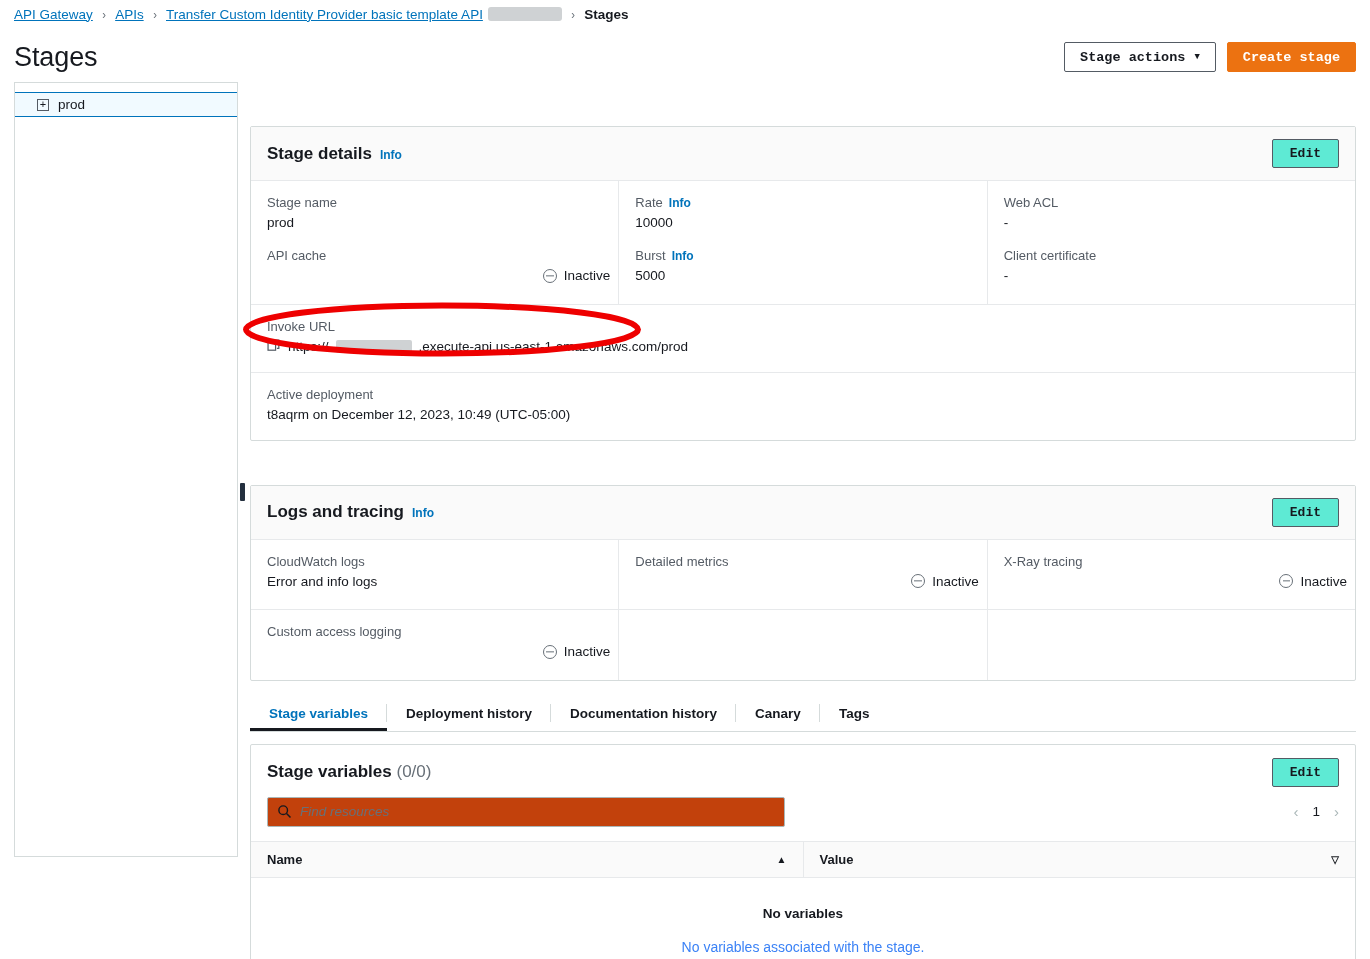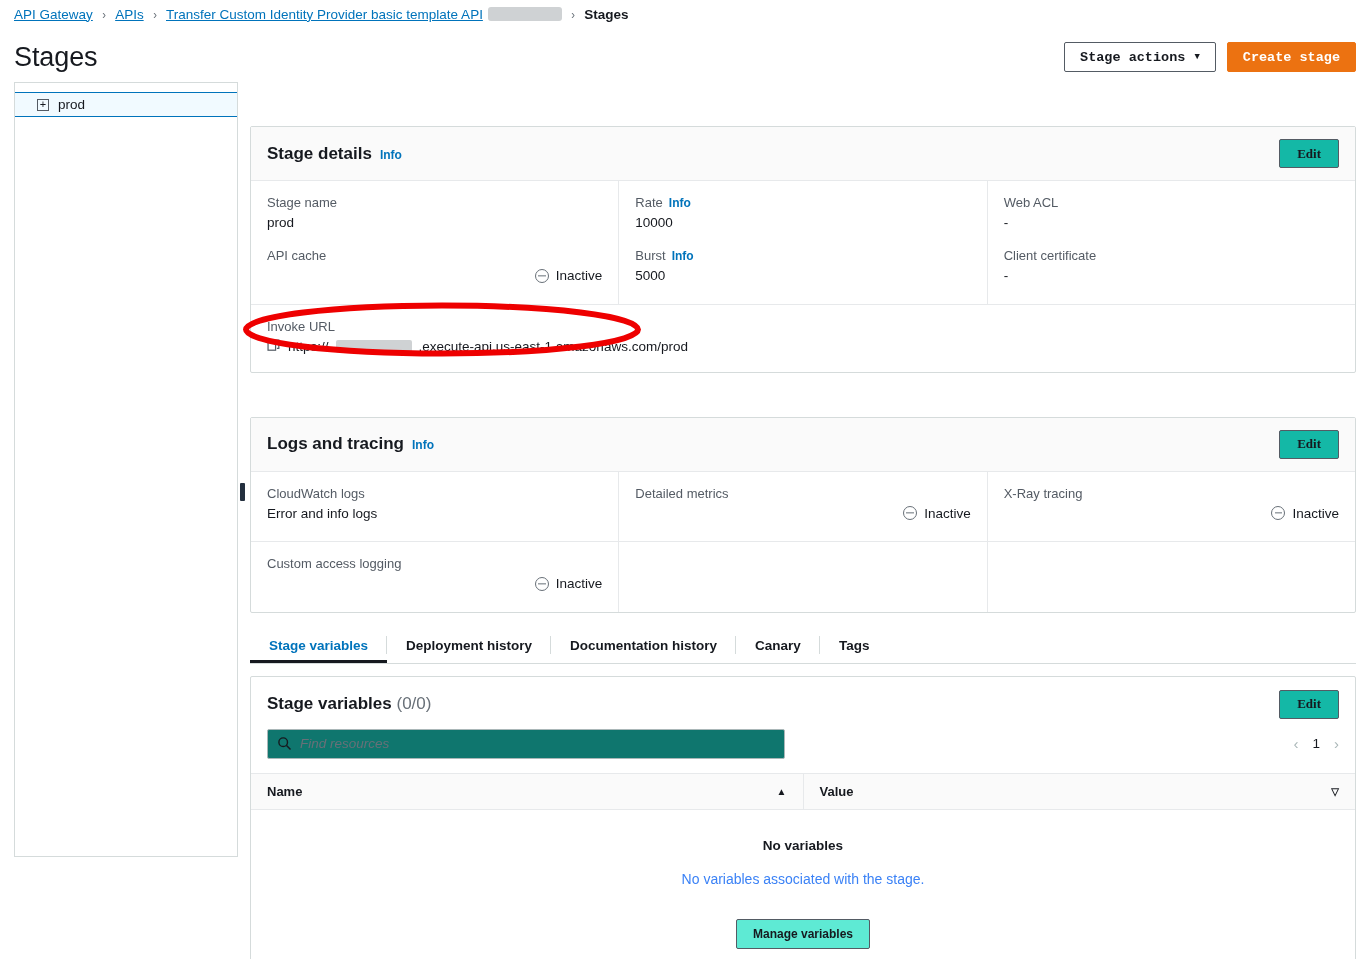--- a/index.html
+++ b/index.html
@@ -135,30 +135,30 @@
     min-height: 52px;
   }
   .panel-title {
     font-size: 17px; font-weight: 700; color: #16191f;
     display: flex; align-items: baseline; gap: 8px;
   }
   .info-link { font-size: 12px; font-weight: 700; color: #0073bb; text-decoration: none; cursor: pointer; }
   .btn-edit {
     height: 29px; padding: 0 17px;
     border: 1px solid #545b64; border-radius: 2px;
-    background: #14b8a6; color: #16191f;
+    background: #5eead4; color: #16191f;
     font-size: 13px; font-weight: 700;
-    font-family: Liberation Serif, serif;
+    font-family: Liberation Mono, monospace;
     cursor: pointer;
   }
 
   .grid3 { display: flex; }
   .grid3 .cell {
     flex: 1;
-    padding: 14px 16px 18px 16px;
+    padding: 14px 8px 18px 16px;
     border-right: 1px solid #e7e9eb;
   }
   .grid3 .cell:last-child { border-right: none; }
   .row-sep { border-top: 1px solid #e7e9eb; }
 
   .field { margin-bottom: 18px; }
   .field:last-child { margin-bottom: 0; text-align: right; }
   .field-label {
     font-size: 13px; color: #545b64; margin-bottom: 5px;
     display: flex; align-items: baseline; gap: 6px;
@@ -233,21 +233,21 @@
     flex: 0 0 518px;
     height: 30px;
   }
   .search-box input {
     width: 100%; height: 100%;
     border: 1px solid #aab7b8; border-radius: 2px;
     padding: 0 10px 0 32px;
     font-size: 13.5px;
     font-family: "Liberation Sans", sans-serif;
     color: #16191f;
-    background: #0f766e;
+    background: #c2410c;
   }
   .search-box input::placeholder { color: #687078; font-style: italic; }
   .search-ic { position: absolute; left: 10px; top: 7px; width: 15px; height: 15px; }
   .pager { display: flex; align-items: center; gap: 14px; color: #545b64; font-size: 13.5px; }
   .pager-arrow { color: #aab7b8; font-size: 15px; cursor: pointer; }
   .pager-num { color: #16191f; cursor: pointer; }
 
   table.sv { width: 100%; border-collapse: collapse; table-layout: fixed; }
   table.sv th {
     background: #fafafa;
@@ -376,20 +376,26 @@
             <span>https://</span>
               <span class="redact-url"></span>
               <span>.execute-api.us-east-1.amazonaws.com/prod</span>
           </div>
           <svg class="annot-ellipse" viewBox="0 0 404 57">
             <ellipse cx="202" cy="28.5" rx="196" ry="24" fill="none" stroke="#ee0000" stroke-width="6" stroke-linecap="round"></ellipse>
           </svg>
         </div>
       </div>
 
+      <div class="row-sep">
+        <div style="padding:14px 16px 18px 16px;">
+          <div class="field-label">Active deployment</div>
+          <div class="field-value">t8aqrm on December 12, 2023, 10:49 (UTC-05:00)</div>
+        </div>
+      </div>
     </section>
 
     <section class="panel">
       <div class="panel-head">
         <div class="panel-title">
           <span>Logs and tracing</span>
           <a class="info-link">Info</a>
         </div>
         <button class="btn-edit">Edit</button>
       </div>

